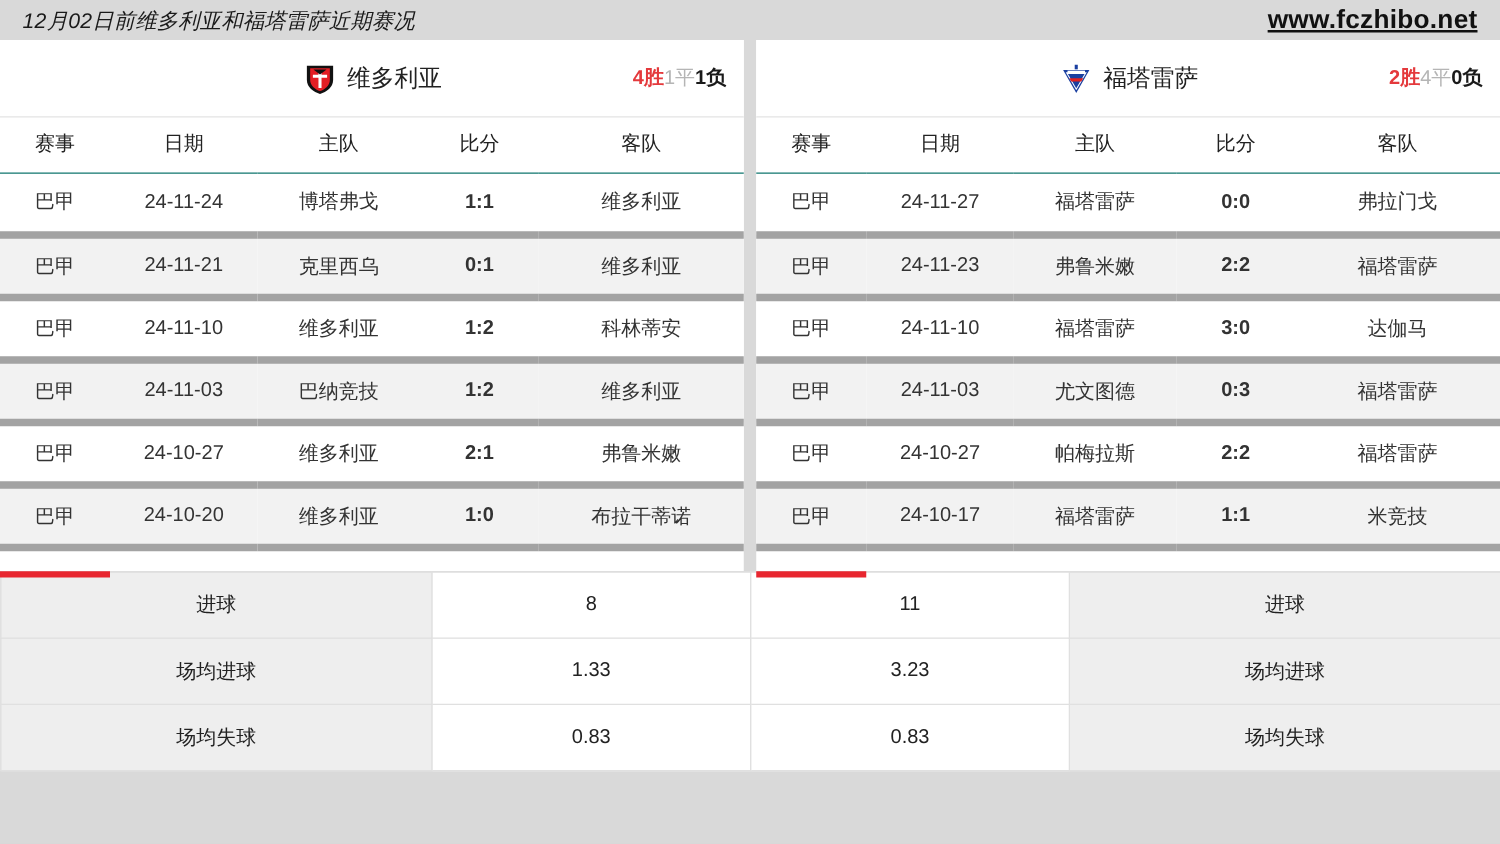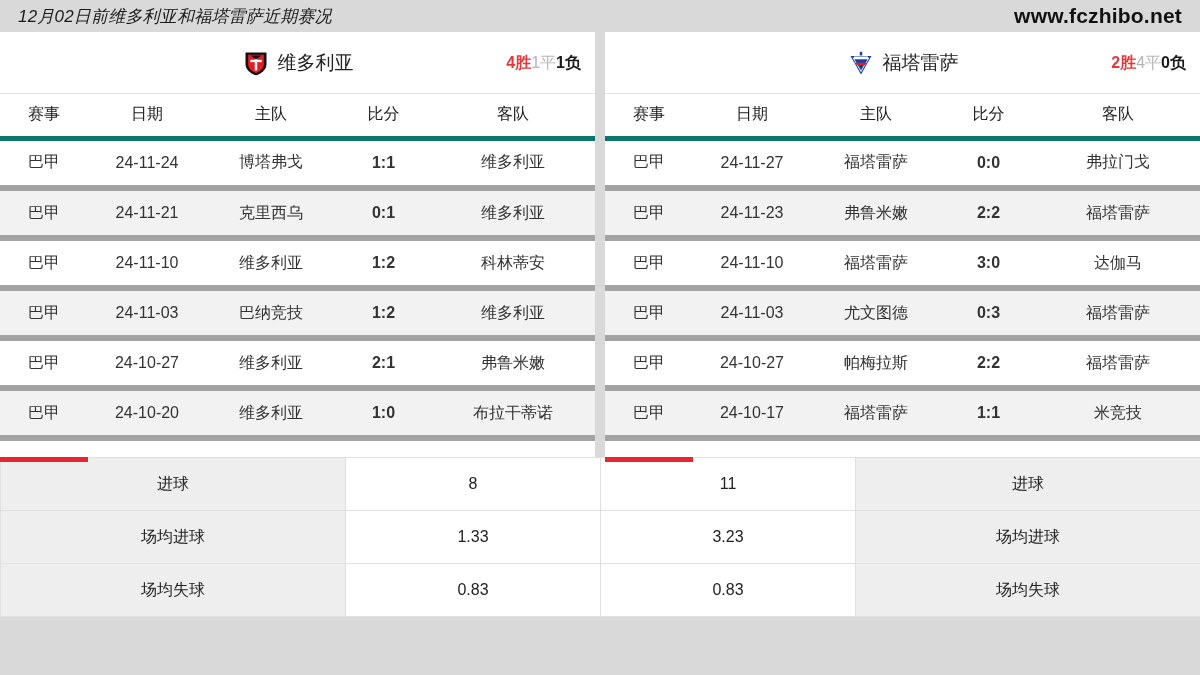--- a/index.html
+++ b/index.html
@@ -12,21 +12,21 @@
   .page { position: relative; width: 1200px; height: 675px; background: #d9d9d9; }
 
   
   .topbar {
     position: absolute; left: 0; top: 0; width: 1200px; height: 32px;
     background: #d9d9d9;
     display: flex; align-items: center; justify-content: space-between;
     padding: 0 18px;
   }
   .topbar-title { font-size: 17px; color: #1a1a1a; letter-spacing: .2px; font-style: italic; }
-  .topbar-url   { font-size: 21px; color: #111; font-weight: bold; letter-spacing: .2px; }
+  .topbar-url   { font-size: 21px; color: #111; font-weight: bold; letter-spacing: .2px; text-decoration: underline; }
 
   
   .panels { position: absolute; left: 0; top: 32px; width: 1200px; height: 425px; display: flex; }
   .panel { width: 595px; background: #ffffff; position: relative; }
   .gap   { width: 10px; background: #d9d9d9; }
 
   
   .team-head {
     height: 62px; display: flex; align-items: center;
     border-bottom: 1px solid #e4e4e4; background: #fff;
@@ -46,21 +46,21 @@
   .record .d { color: #b5b5b5; }
   .record .l { color: #1a1a1a; font-weight: bold; }
 
   
   .crest { width: 28px; height: 28px; display: block; flex: 0 0 28px; }
 
   
   table.matches { width: 100%; border-collapse: collapse; table-layout: fixed; }
   table.matches th {
     height: 44px; font-size: 16px; font-weight: normal; color: #222;
-    background: #fff; border-bottom: 5px solid #0f766e;
+    background: #fff; border-bottom: 1px solid #0f766e;
   }
   table.matches td {
     height: 50px; font-size: 16px; color: #333; text-align: center;
     border-bottom: 6px solid #a3a3a3;
   }
   table.matches tr.odd  td { background: #ffffff; }
   table.matches tr.even td { background: #f2f2f2; }
   col.c-comp  { width: 88px; }
   col.c-date  { width: 118px; }
   col.c-home  { width: 130px; }

